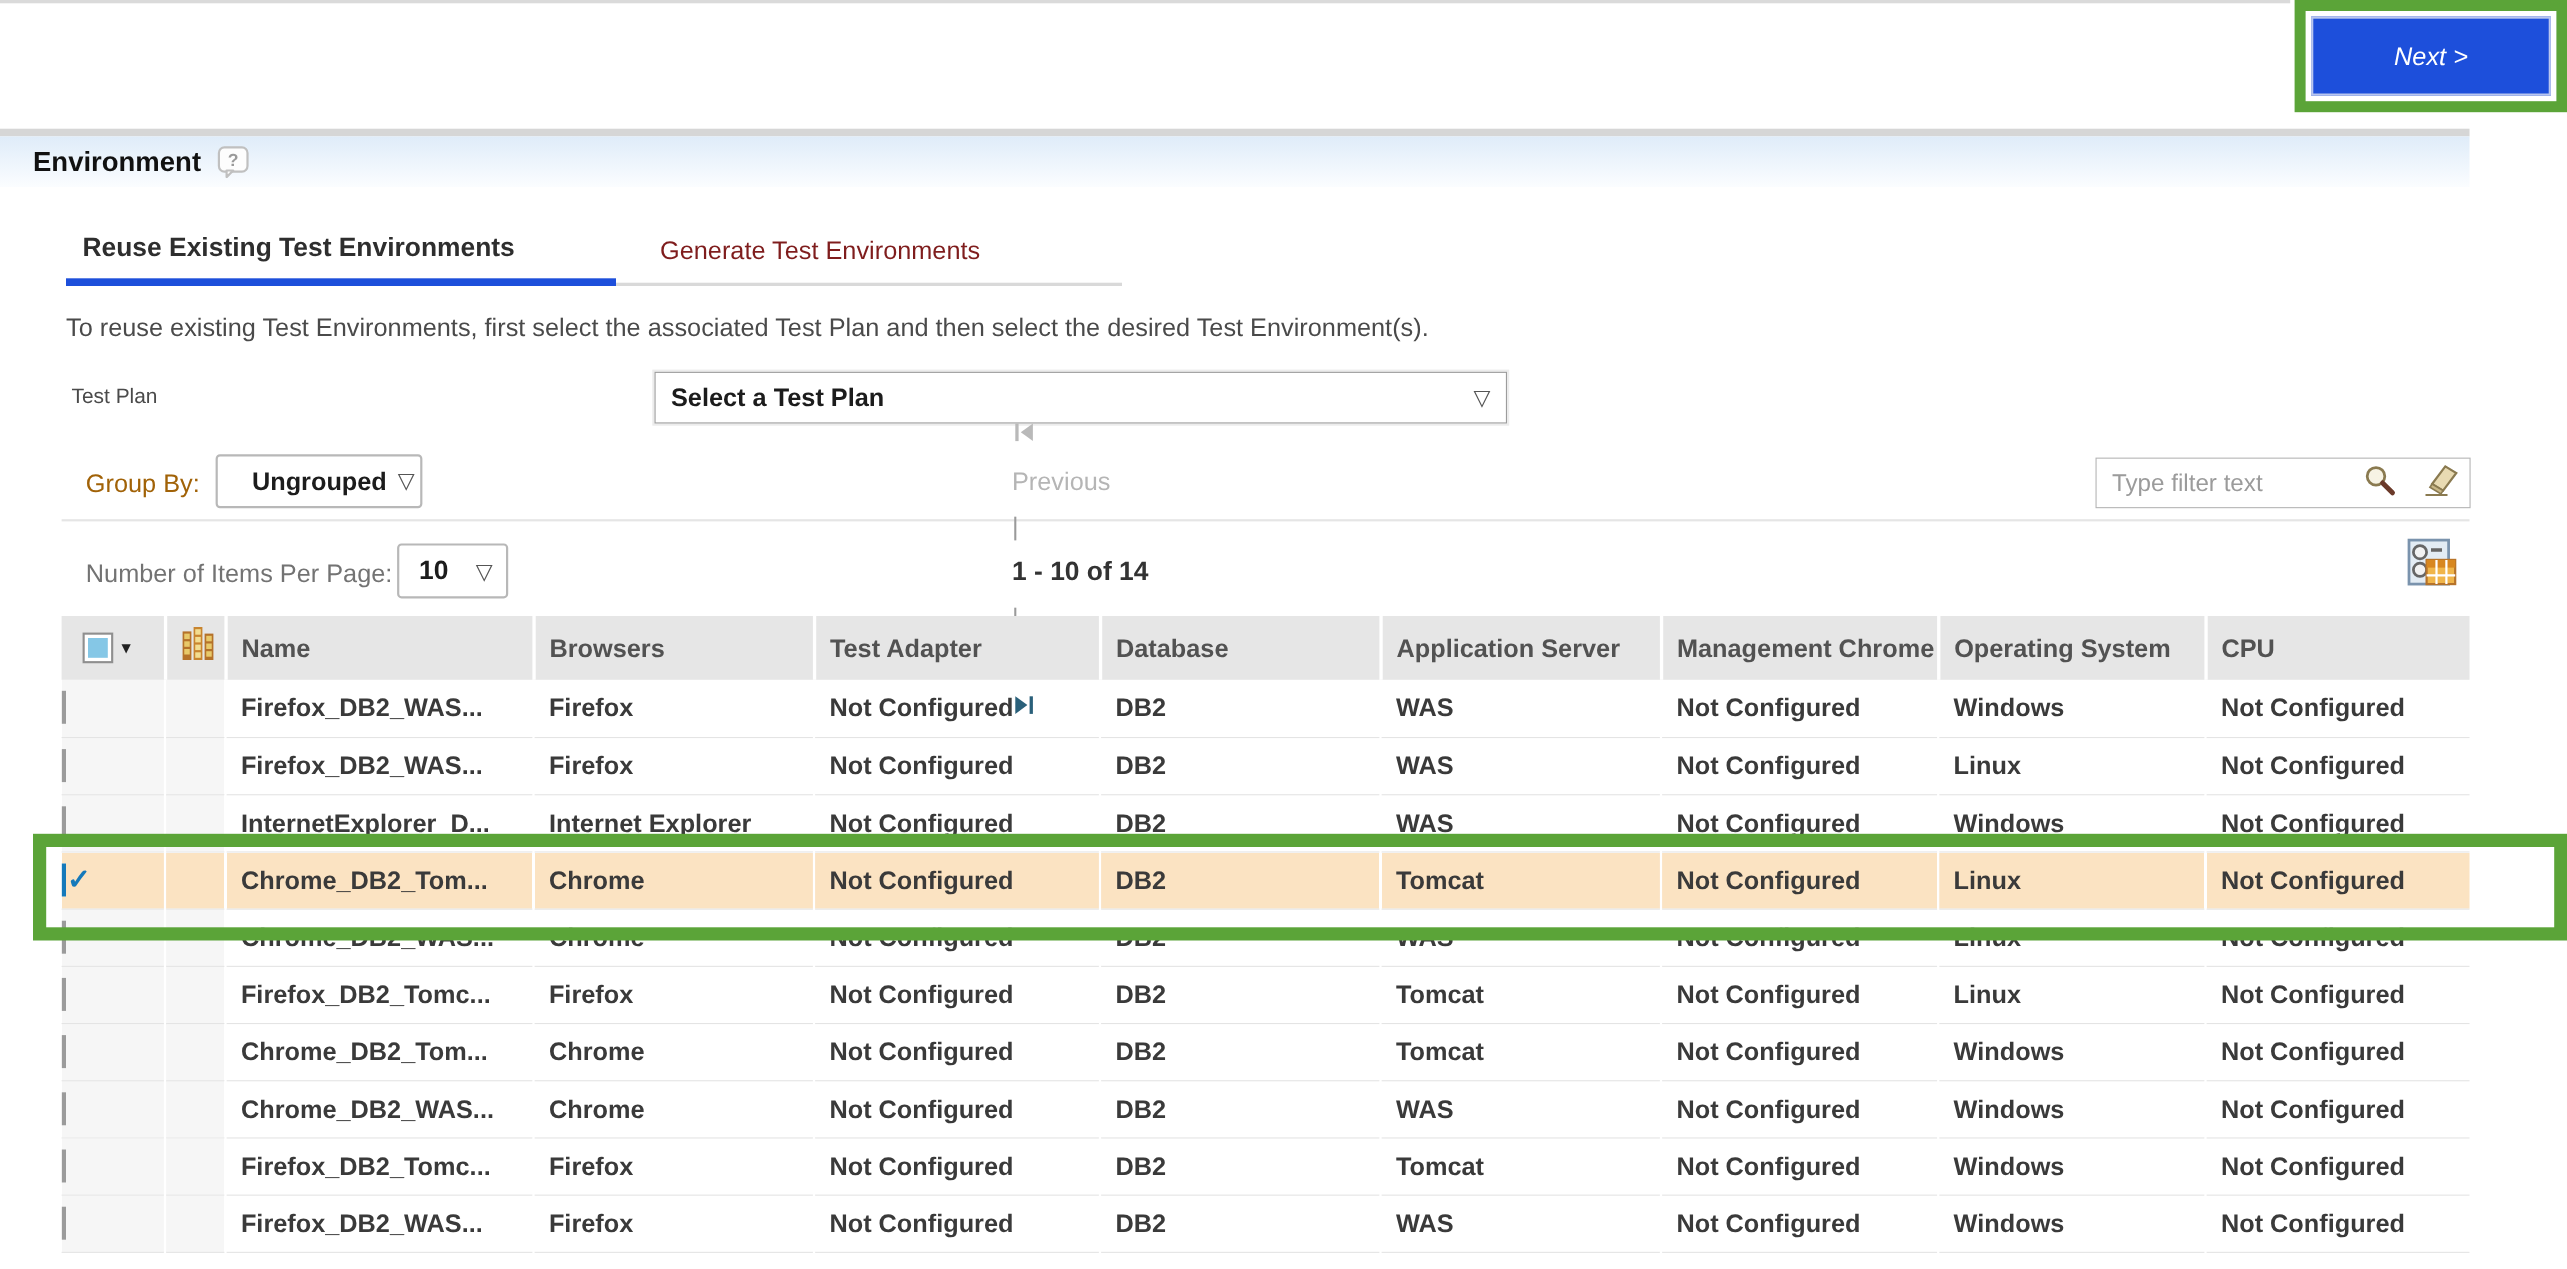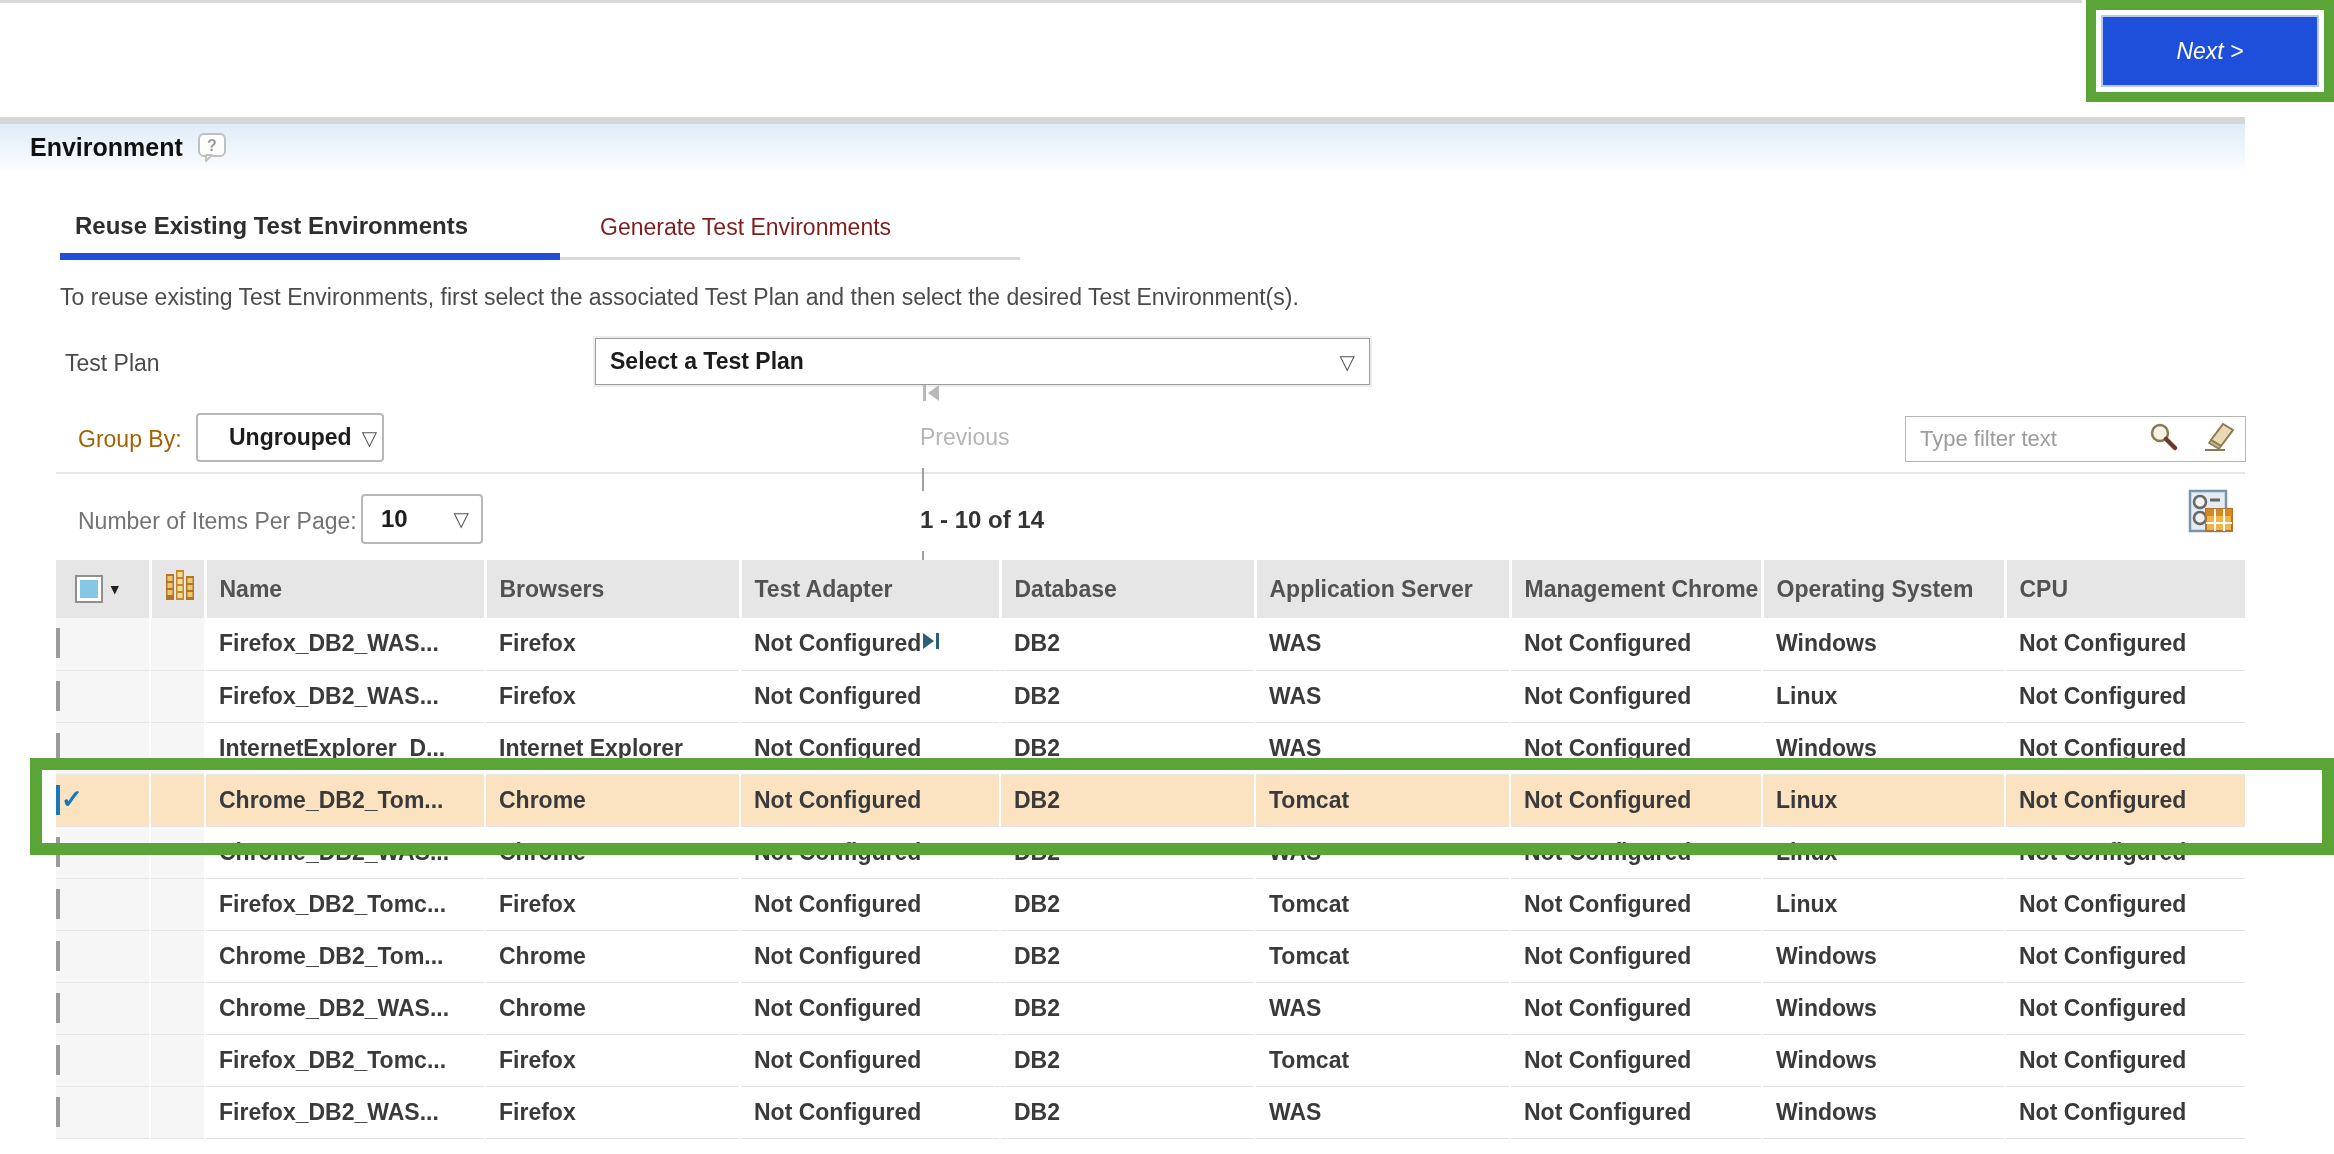--- a/index.html
+++ b/index.html
@@ -37,21 +37,21 @@
 
   
   .tab1{left:75px;top:212px;font-size:24px;font-weight:bold;color:#2e2e2e;}
   .tab2{left:600px;top:214px;font-size:23px;color:#7f1d1d;}
   .tab-underline-active{left:60px;top:253px;width:500px;height:7px;background:var(--primary-blue);}
   .tab-underline-inactive{left:560px;top:257px;width:460px;height:3px;background:#d9d9d9;}
 
   .instruction{left:60px;top:284px;font-size:23px;color:#4a4a4a;}
 
   
-  .tp-label{left:65px;top:350px;font-size:23px;color:#4a4a4a;}
+  .tp-label{left:65px;top:350px;font-size:19px;color:#4a4a4a;}
   .tp-select{left:595px;top:338px;width:775px;height:47px;background:#fff;
     border:1px solid #9c9c9c;box-shadow:0 0 0 2px #ececec;display:flex;align-items:center;
     padding:0 14px;cursor:pointer;}
   .tp-select .val{font-size:23px;font-weight:bold;color:#1c1c1c;flex:1;}
   .arrow{font-size:20px;color:#555;}
 
   
   .gb-label{left:78px;top:426px;font-size:23px;color:#a16207;}
   .gb-button{left:196px;top:413px;width:188px;height:49px;border:2px solid #b8b8b8;border-radius:4px;
     background:#fff;display:flex;align-items:center;padding:0 10px 0 31px;gap:10px;cursor:pointer;}
@@ -59,21 +59,21 @@
   .filter-box{left:1905px;top:416px;width:341px;height:46px;border:1px solid #b5b5b5;background:#fff;
     display:flex;align-items:center;padding:0 10px 0 12px;gap:24px;}
   .filter-box input{border:none;outline:none;flex:1;font-size:22px;color:#333;min-width:0;
     font-family:"Liberation Sans",sans-serif;}
   .filter-box input::placeholder{color:#9b9b9b;}
 
   .divider{left:56px;top:472px;width:2189px;height:2px;background:#e5e5e5;}
 
   
   .pp-label{left:78px;top:508px;font-size:23px;color:#737373;}
-  .pp-select{left:361px;top:494px;width:122px;height:50px;border:2px solid #b8b8b8;border-radius:4px;
+  .pp-select{left:361px;top:494px;width:101px;height:50px;border:2px solid #b8b8b8;border-radius:4px;
     background:#fff;display:flex;align-items:center;justify-content:space-between;
     padding:0 12px 0 18px;cursor:pointer;}
   .pp-select .val{font-size:24px;font-weight:bold;color:#1c1c1c;}
   .pager{left:920px;top:498px;width:600px;height:44px;display:flex;align-items:flex-start;
     justify-content:center;gap:14px;font-size:23px;flex-direction:column;}
   .pager .prev{color:#b5b5b5;}
   .pager .sep{color:#9a9a9a;}
   .pager .range{color:#333;font-weight:bold;font-size:24px;}
   .pager .next{color:var(--link-blue);font-weight:bold;cursor:pointer;}
   .cfg-icon{left:2186px;top:487px;width:48px;height:48px;cursor:pointer;}

